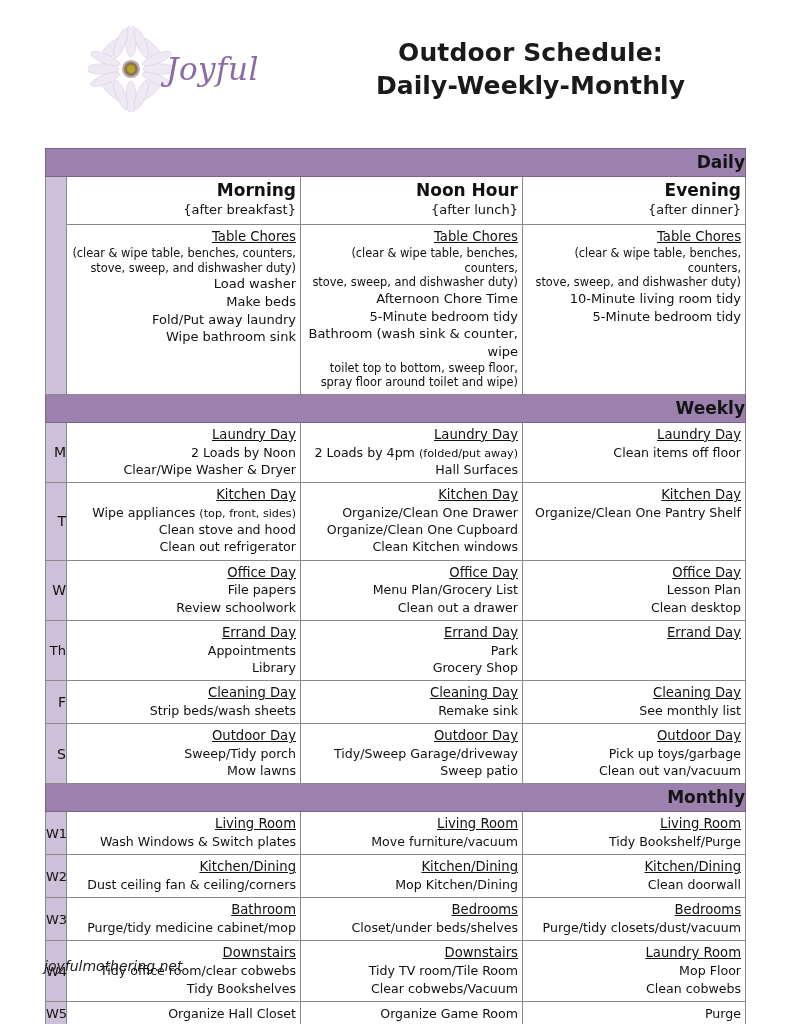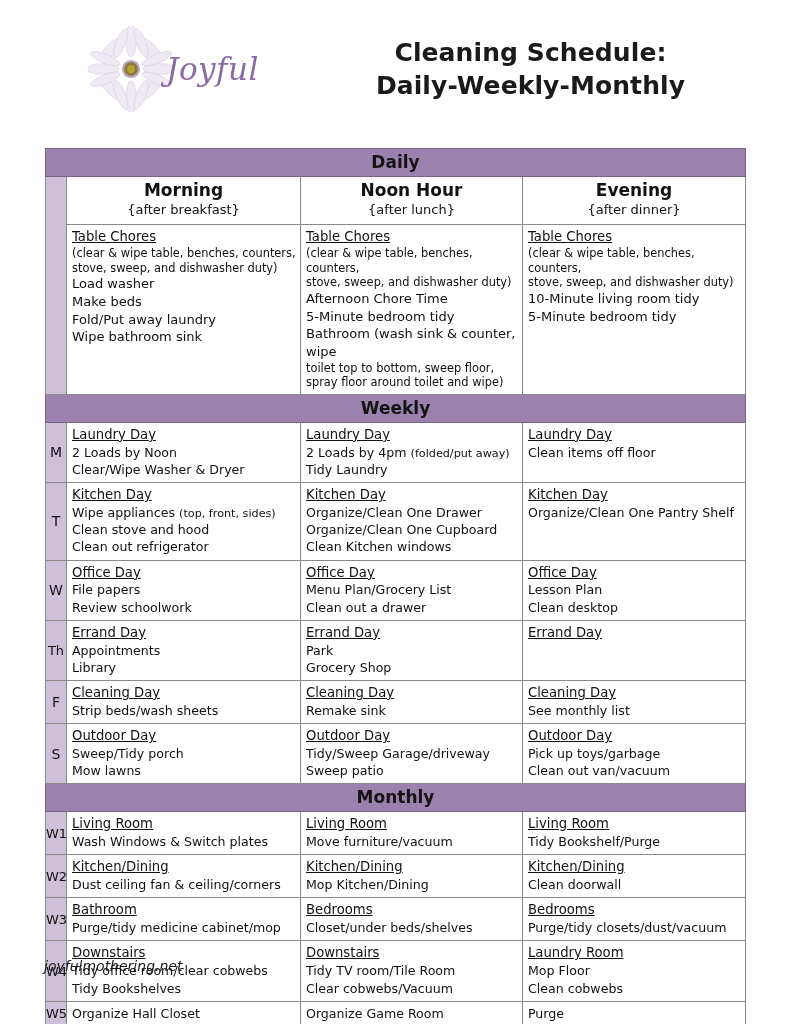--- a/index.html
+++ b/index.html
@@ -73,20 +73,21 @@
   }
   table.sched {
     border-collapse: collapse;
     width: 700px;
     table-layout: fixed;
   }
   table.sched td {
     border: 1px solid #8a8a8a;
     vertical-align: top;
     padding: 0;
+    text-align: right;
   }
   .section-bar {
     background: #9c81ae;
     text-align: center;
     font-size: 17px;
     font-weight: bold;
     color: #141414;
     padding: 2px 0 3px 0 !important;
     height: 22px;
     line-height: 22px;
@@ -196,21 +197,21 @@
           <circle cx="50" cy="50" r="8" fill="#8c7a3a"></circle>
           <circle cx="50" cy="50" r="4.6" fill="#b9a234"></circle>
         </g>
       </svg>
     </div>
     <div class="logo-script">
       <span class="l1">Joyful</span>
     </div>
   </div>
   <div class="title-block">
-    <div class="title-line">Cleaning Schedule:</div>
+    <div class="title-line">Outdoor Schedule:</div>
     <div class="title-line">Daily-Weekly-Monthly</div>
   </div>
 </div>
 
 <div class="sheet">
   <table class="sched">
     <colgroup>
       <col style="width:21px">
       <col style="width:234px">
       <col style="width:222px">
@@ -270,21 +271,21 @@
         <tr>
           <td class="daylabel">M</td>
           <td class="cell">
             <span class="hd">Laundry Day</span>
             <span class="ln">2 Loads by Noon</span>
             <span class="ln">Clear/Wipe Washer &amp; Dryer</span>
           </td>
           <td class="cell">
             <span class="hd">Laundry Day</span>
             <span class="ln">2 Loads by 4pm <span class="small-par">(folded/put away)</span></span>
-            <span class="ln">Tidy Laundry</span>
+            <span class="ln">Hall Surfaces</span>
           </td>
           <td class="cell">
             <span class="hd">Laundry Day</span>
             <span class="ln">Clean items off floor</span>
           </td>
         </tr>
         <tr>
           <td class="daylabel">T</td>
           <td class="cell">
             <span class="hd">Kitchen Day</span>

